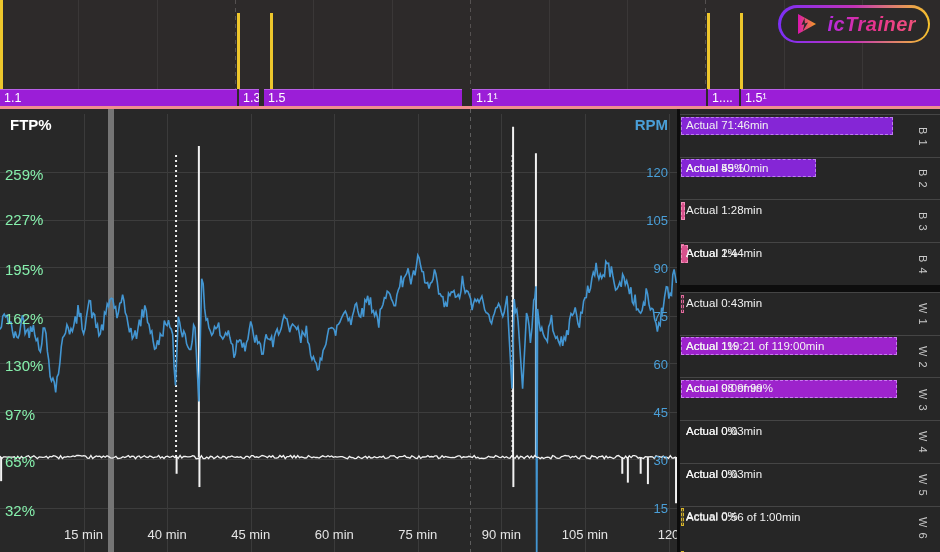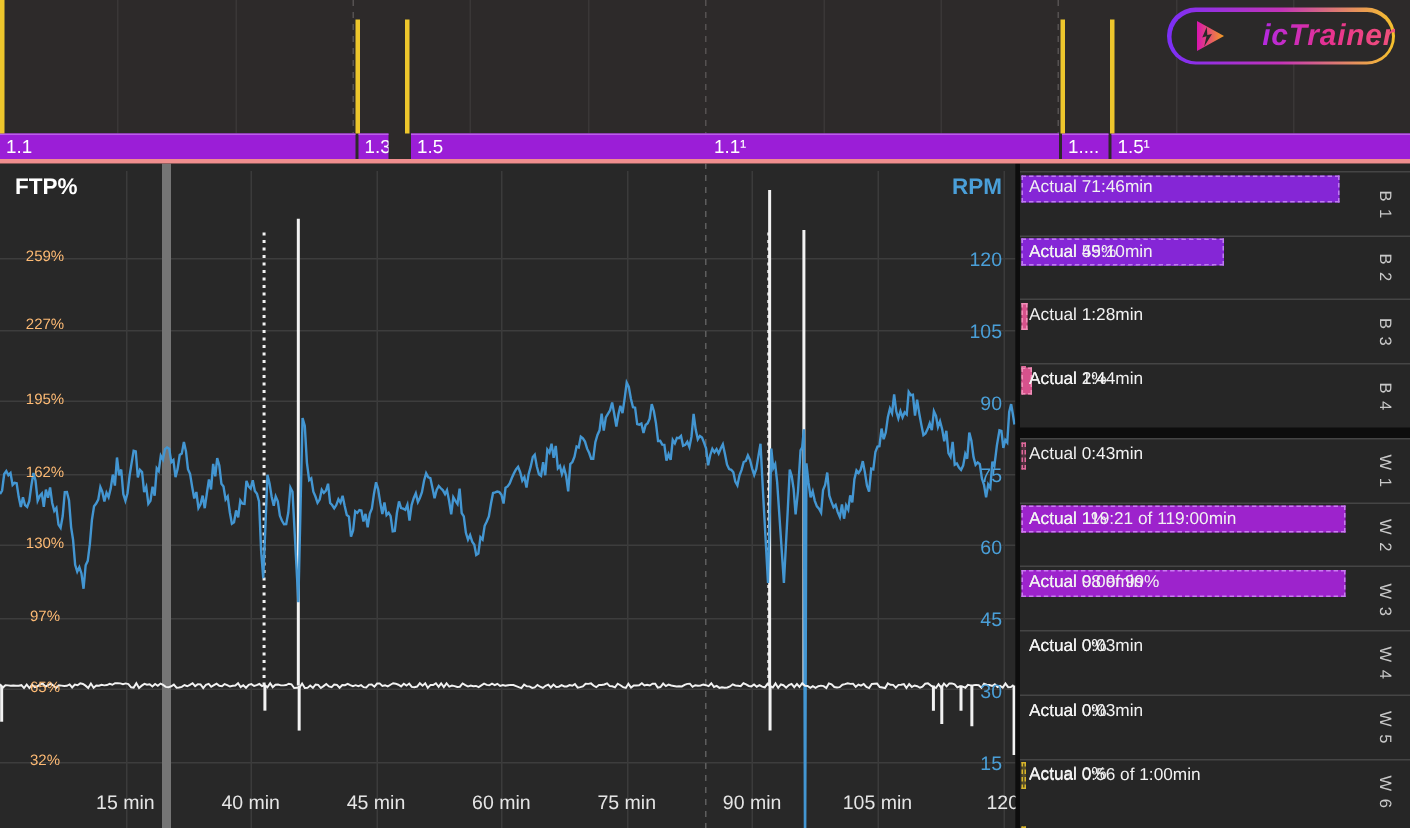--- a/index.html
+++ b/index.html
@@ -12,32 +12,32 @@
   .tl-grid.dashed{background:repeating-linear-gradient(to bottom,#555151 0 4px,transparent 4px 8px);}
   .tl-marker{position:absolute;width:3px;background:#edc62c;z-index:3;}
   .seg-bar{position:absolute;left:0;top:89px;width:940px;height:17px;z-index:2;}
   .seg{position:absolute;top:0;height:17px;background:#9b1ed7;border-top:1px solid #b95fe8;
        color:#fff;font-size:12.5px;line-height:16px;padding-left:4px;overflow:hidden;white-space:nowrap;}
   .salmon{position:absolute;left:0;top:106px;width:940px;height:3px;background:#ef8e8e;z-index:4;}
 
   
   .logo{position:absolute;right:10px;top:5px;width:152px;height:38px;border-radius:19px;
         background:linear-gradient(90deg,#7b2ff7,#c433b8,#f7c32b);padding:2.5px;z-index:5;}
-  .logo-inner{width:100%;height:100%;border-radius:17px;background:#2b2929;display:flex;align-items:center;gap:24px;padding:0 13px;}
+  .logo-inner{width:100%;height:100%;border-radius:17px;background:#2b2929;display:flex;align-items:center;gap:10px;padding:0 13px;}
   .logo-text{font-size:20px;font-weight:bold;font-style:italic;
              background:linear-gradient(90deg,#b429e0,#e8328f,#f0527a);
              -webkit-background-clip:text;background-clip:text;color:transparent;letter-spacing:.5px;}
 
   
   .chart{position:absolute;left:0;top:109px;width:677px;height:443px;background:#282828;overflow:hidden;}
   .ch-hgrid{position:absolute;left:0;width:677px;height:1px;background:#3d3d3d;}
   .ch-vgrid{position:absolute;top:5px;width:1px;height:438px;background:#3b3b3b;}
   .ch-vdash{position:absolute;top:0;width:1px;height:443px;
             background:repeating-linear-gradient(to bottom,#5e5e5e 0 4px,transparent 4px 8px);}
-  .ftp-lab{position:absolute;width:50px;text-align:center;color:#fdba74;font-size:10px;z-index:6;}
+  .ftp-lab{position:absolute;width:50px;text-align:left;color:#86efac;font-size:15px;z-index:6;}
   .rpm-lab{position:absolute;width:50px;text-align:right;color:#4a9fd8;font-size:13px;z-index:6;}
   .x-lab{position:absolute;width:70px;text-align:center;color:#e5e5e5;font-size:13px;z-index:6;}
   .axis-title-left{position:absolute;left:10px;top:7px;color:#fff;font-size:15px;font-weight:bold;z-index:6;}
   .axis-title-right{position:absolute;left:618px;top:7px;width:50px;text-align:right;color:#4a9fd8;font-size:15px;font-weight:bold;z-index:6;}
   .pos-bar{position:absolute;top:0;width:6px;height:443px;background:#757575;z-index:2;}
   .chart svg{position:absolute;left:0;top:0;z-index:3;}
   .gap-col{position:absolute;left:677px;top:109px;width:3px;height:443px;background:#0d0d0d;}
 
   
   .panel{position:absolute;left:680px;top:109px;width:260px;height:443px;background:#262626;}
@@ -56,21 +56,21 @@
 </style>
 </head>
 <body>
 
 <div class="app">
 
   <div class="timeline" id="timeline">
     <div class="seg-bar" id="segbar">
         <div class="seg" style="left: 0px; width: 237px;"><span>1.1</span></div>
         <div class="seg" style="left: 239px; width: 20px;"><span>1.3</span></div>
-        <div class="seg" style="left: 274px; width: 198px;"><span>1.5</span></div>
+        <div class="seg" style="left: 264px; width: 198px;"><span>1.5</span></div>
         <div class="seg" style="left: 472px; width: 234px;"><span>1.1¹</span></div>
         <div class="seg" style="left: 708px; width: 31px;"><span>1....</span></div>
         <div class="seg" style="left: 741px; width: 199px;"><span>1.5¹</span></div>
       </div>
     <div class="logo">
       <div class="logo-inner">
         <span style="display:flex">
           <svg width="24" height="24" viewBox="0 0 24 24">
             <defs>
               <linearGradient id="lgIcon" x1="0" y1="0" x2="1" y2="0">

